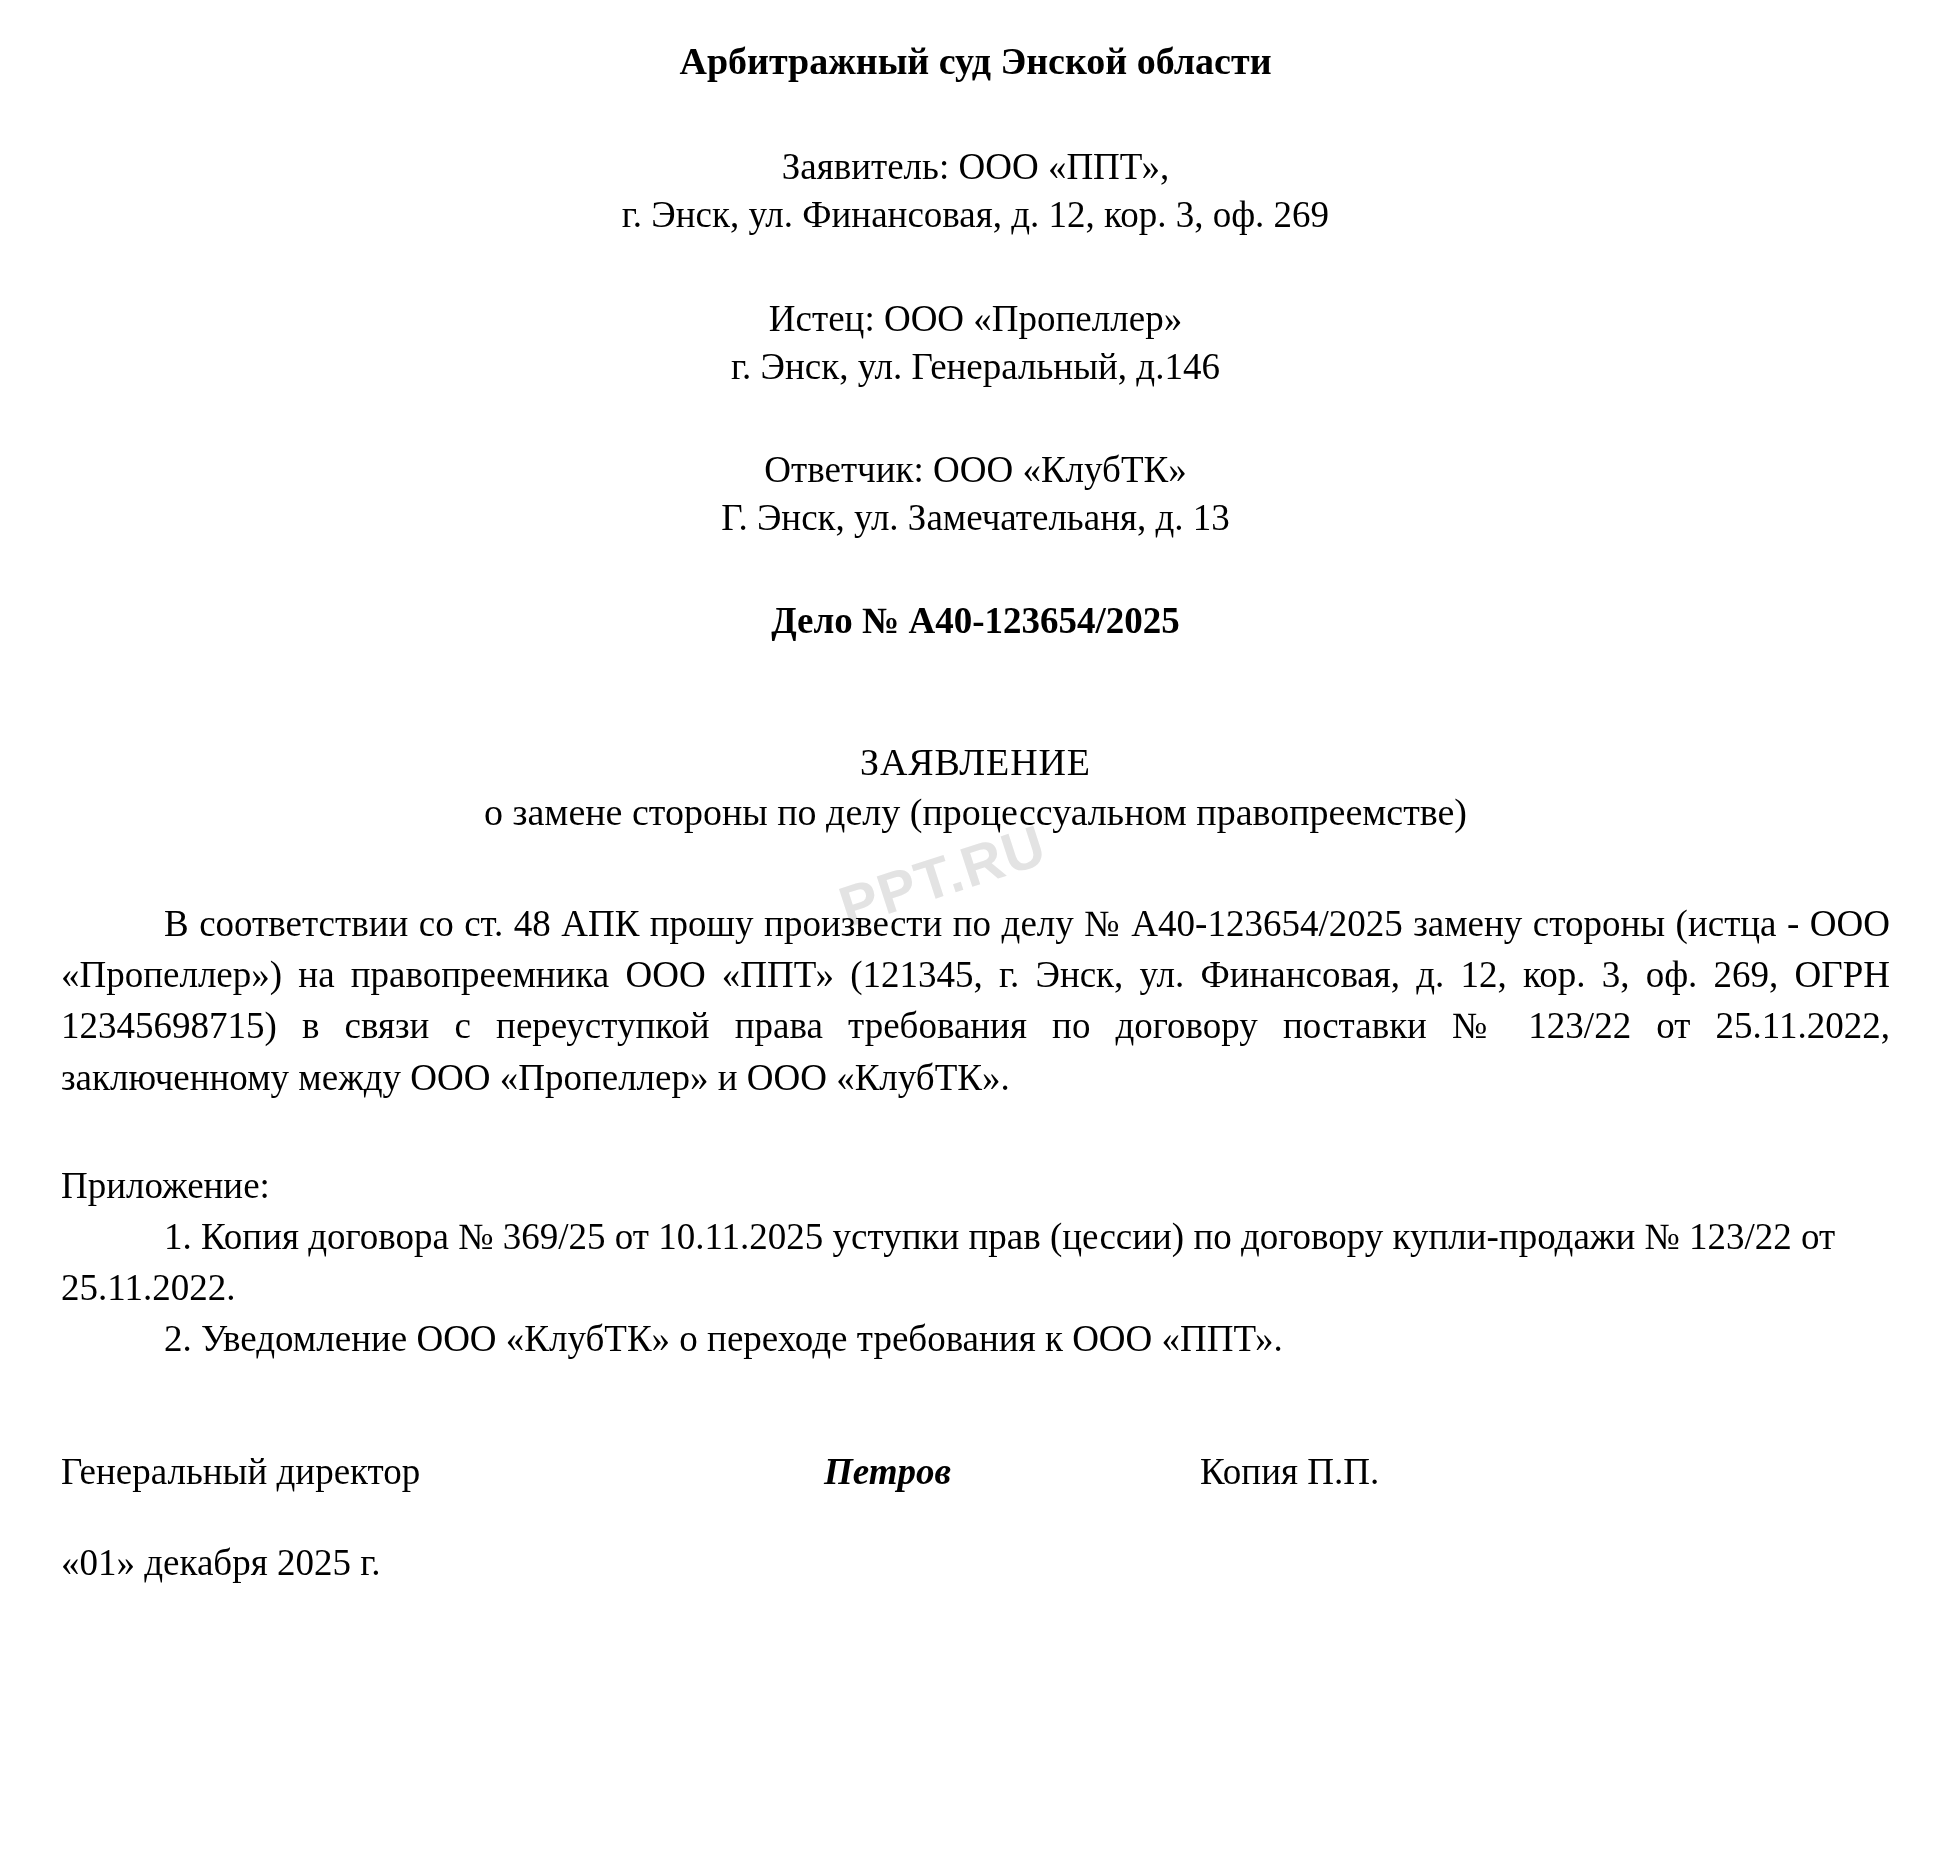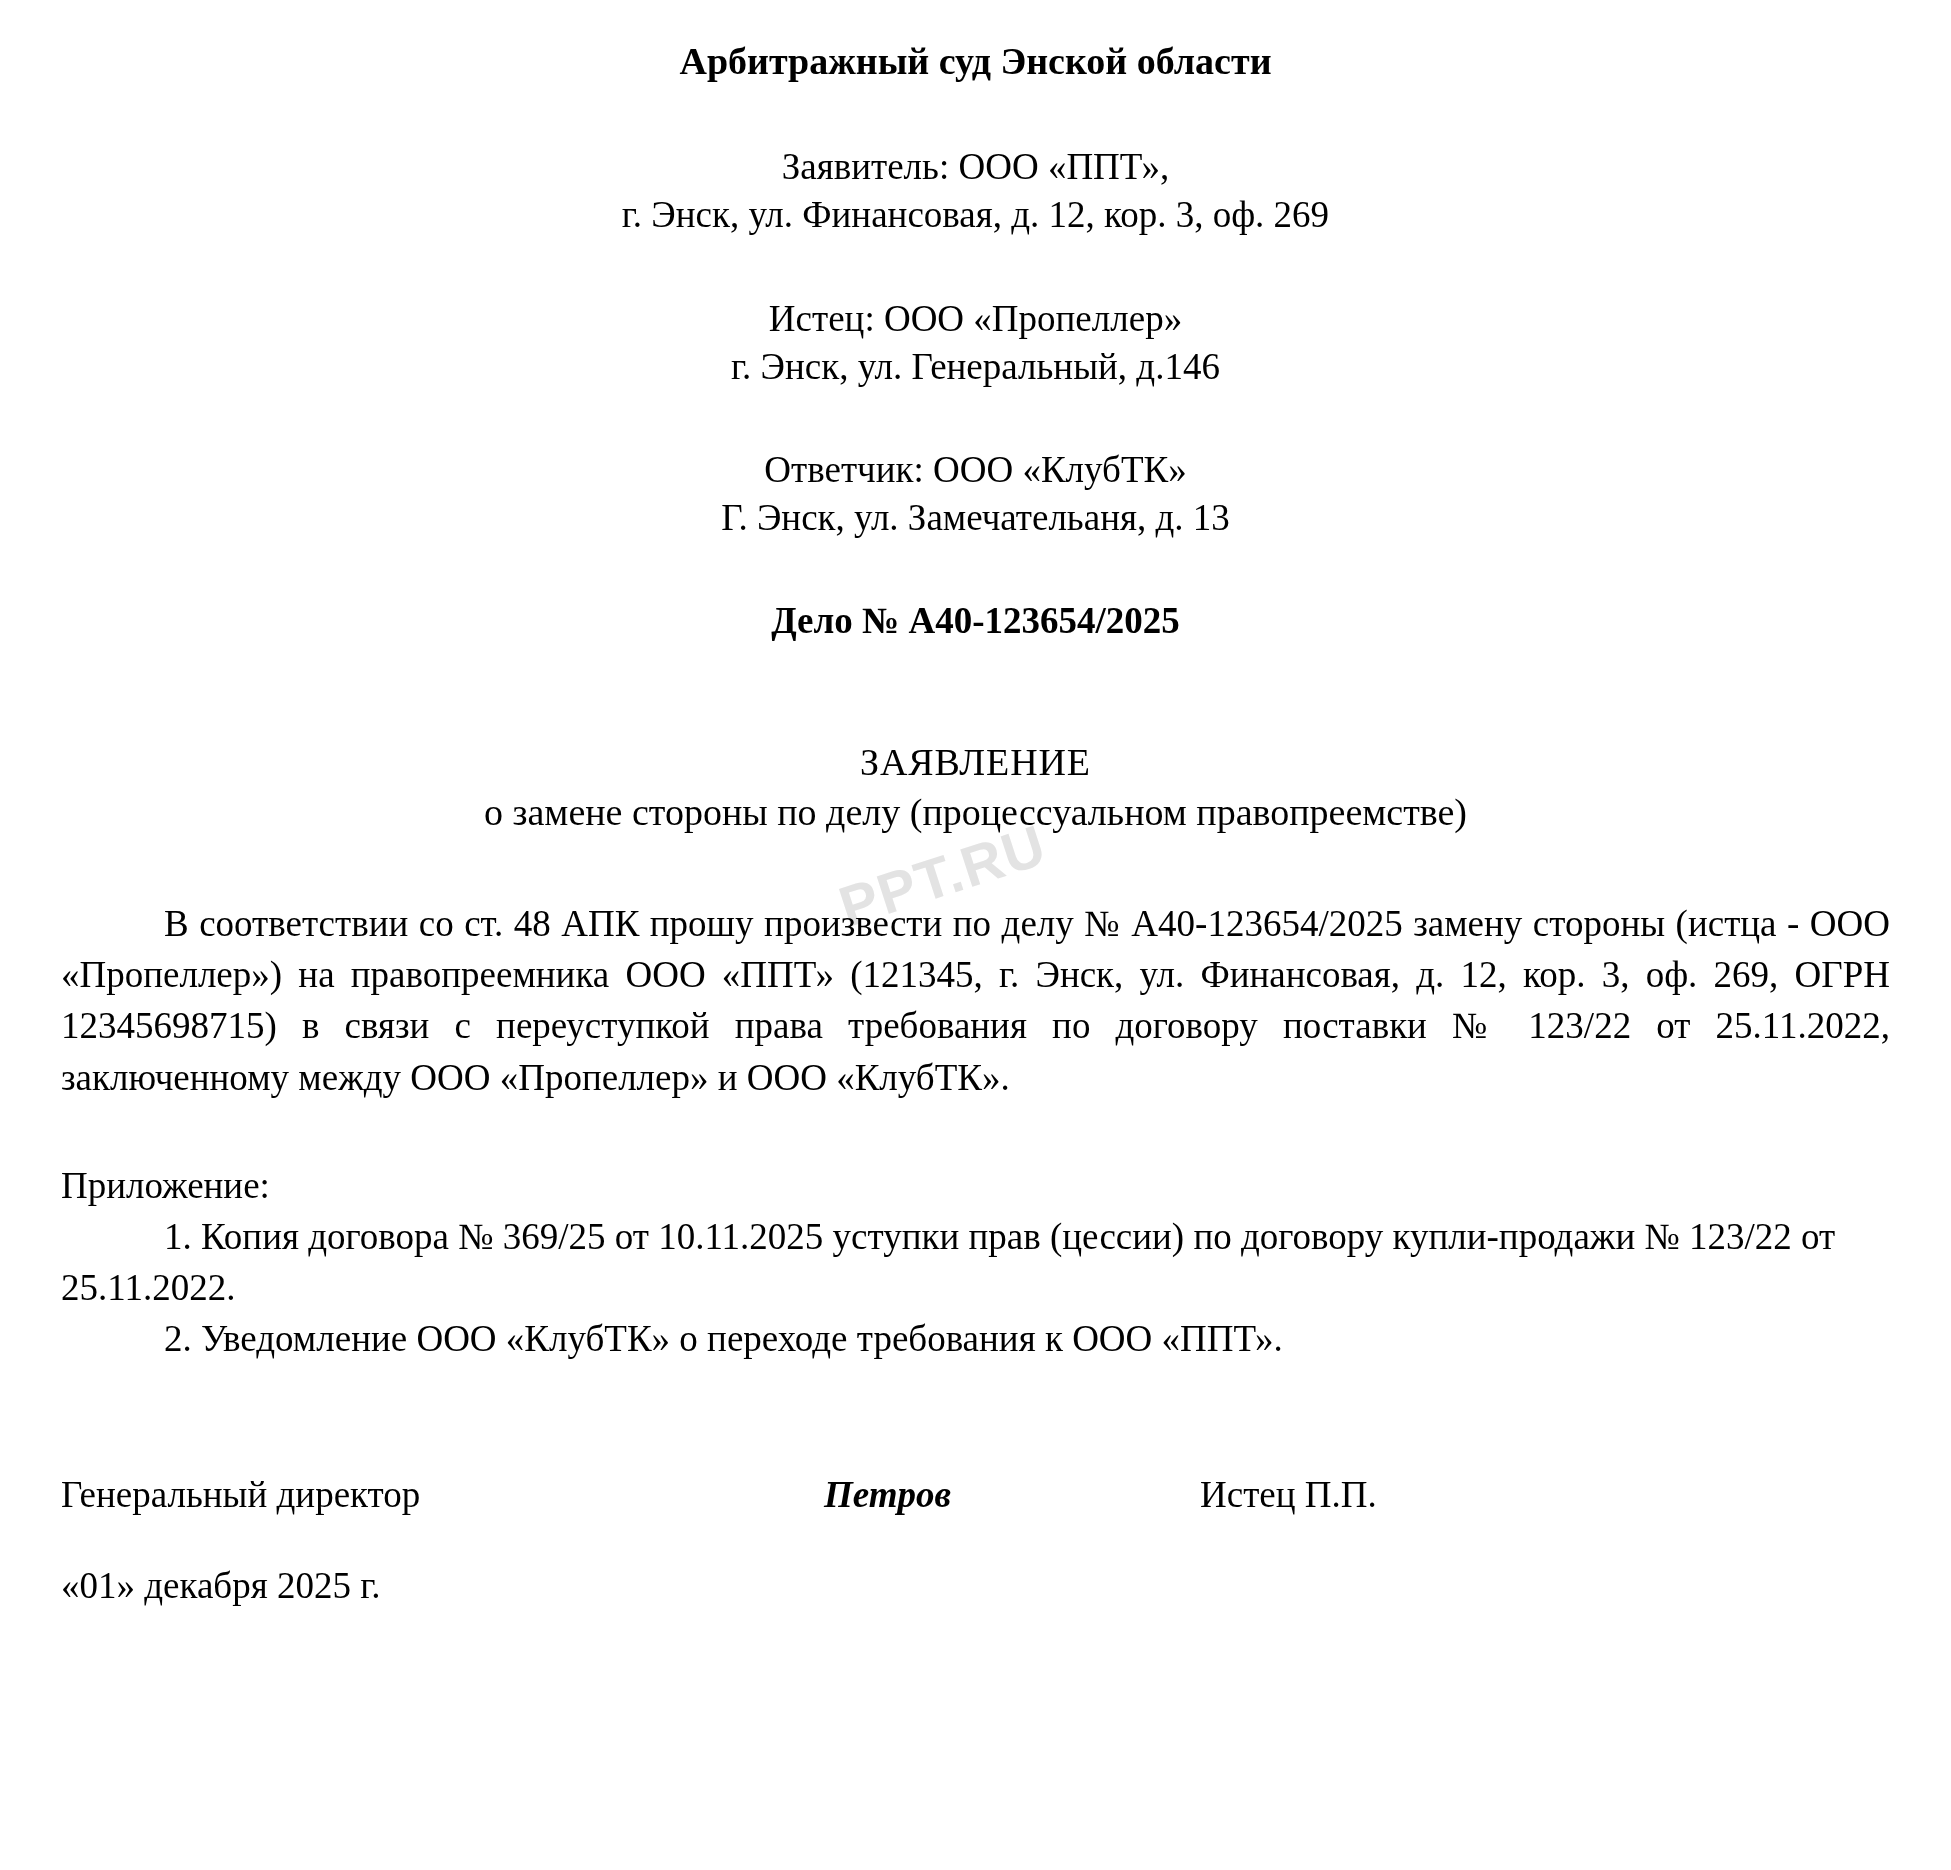--- a/index.html
+++ b/index.html
@@ -94,21 +94,21 @@
     line-height: 1.38;
     text-indent: 103px;
     text-align: left;
   }
 
   
   .sign-row {
     display: flex;
     align-items: flex-end;
     font-size: 37px;
-    margin-top: 109px;
+    margin-top: 86px;
   }
   .sign-role { width: 643px; flex: 0 0 643px; }
   .sign-signature {
     width: 367px;
     flex: 0 0 367px;
     text-align: center;
     font-weight: 700;
     font-style: italic;
   }
   .sign-name { flex: 0 0 auto; padding-left: 129px; }
@@ -156,20 +156,20 @@
 
     <div class="body-par">В соответствии со ст. 48 АПК прошу произвести по делу № А40-123654/2025 замену стороны (истца - ООО «Пропеллер») на правопреемника ООО «ППТ» (121345, г. Энск, ул. Финансовая, д. 12, кор. 3, оф. 269, ОГРН 12345698715) в связи с переуступкой права требования по договору поставки № 123/22 от 25.11.2022, заключенному между ООО «Пропеллер» и ООО «КлубТК».</div>
 
     <div class="annex-head">Приложение:</div>
     <div class="annex-item">1. Копия договора № 369/25 от 10.11.2025 уступки прав (цессии) по договору купли-продажи № 123/22 от 25.11.2022.</div>
     <div class="annex-item">2. Уведомление ООО «КлубТК» о переходе требования к ООО «ППТ».</div>
 
     <div class="sign-row">
       <div class="sign-role">Генеральный директор</div>
       <div class="sign-signature">Петров</div>
-      <div class="sign-name">Истец П.П.</div>
+      <div class="sign-name">Копия П.П.</div>
     </div>
 
     <div class="date-line">«01» декабря 2025 г.</div>
 
   </div>
 </div>
 
 
 </body></html>

